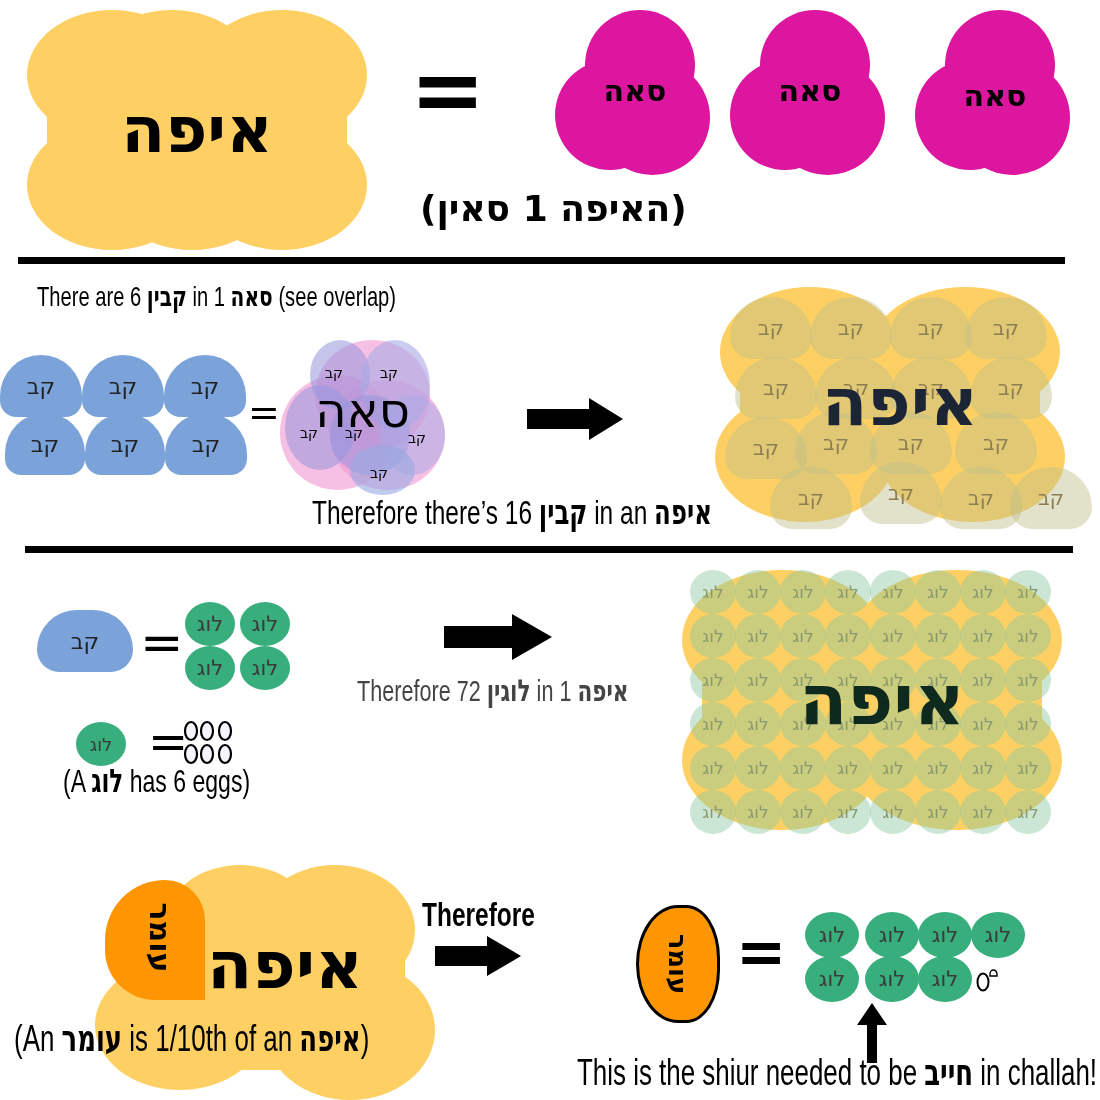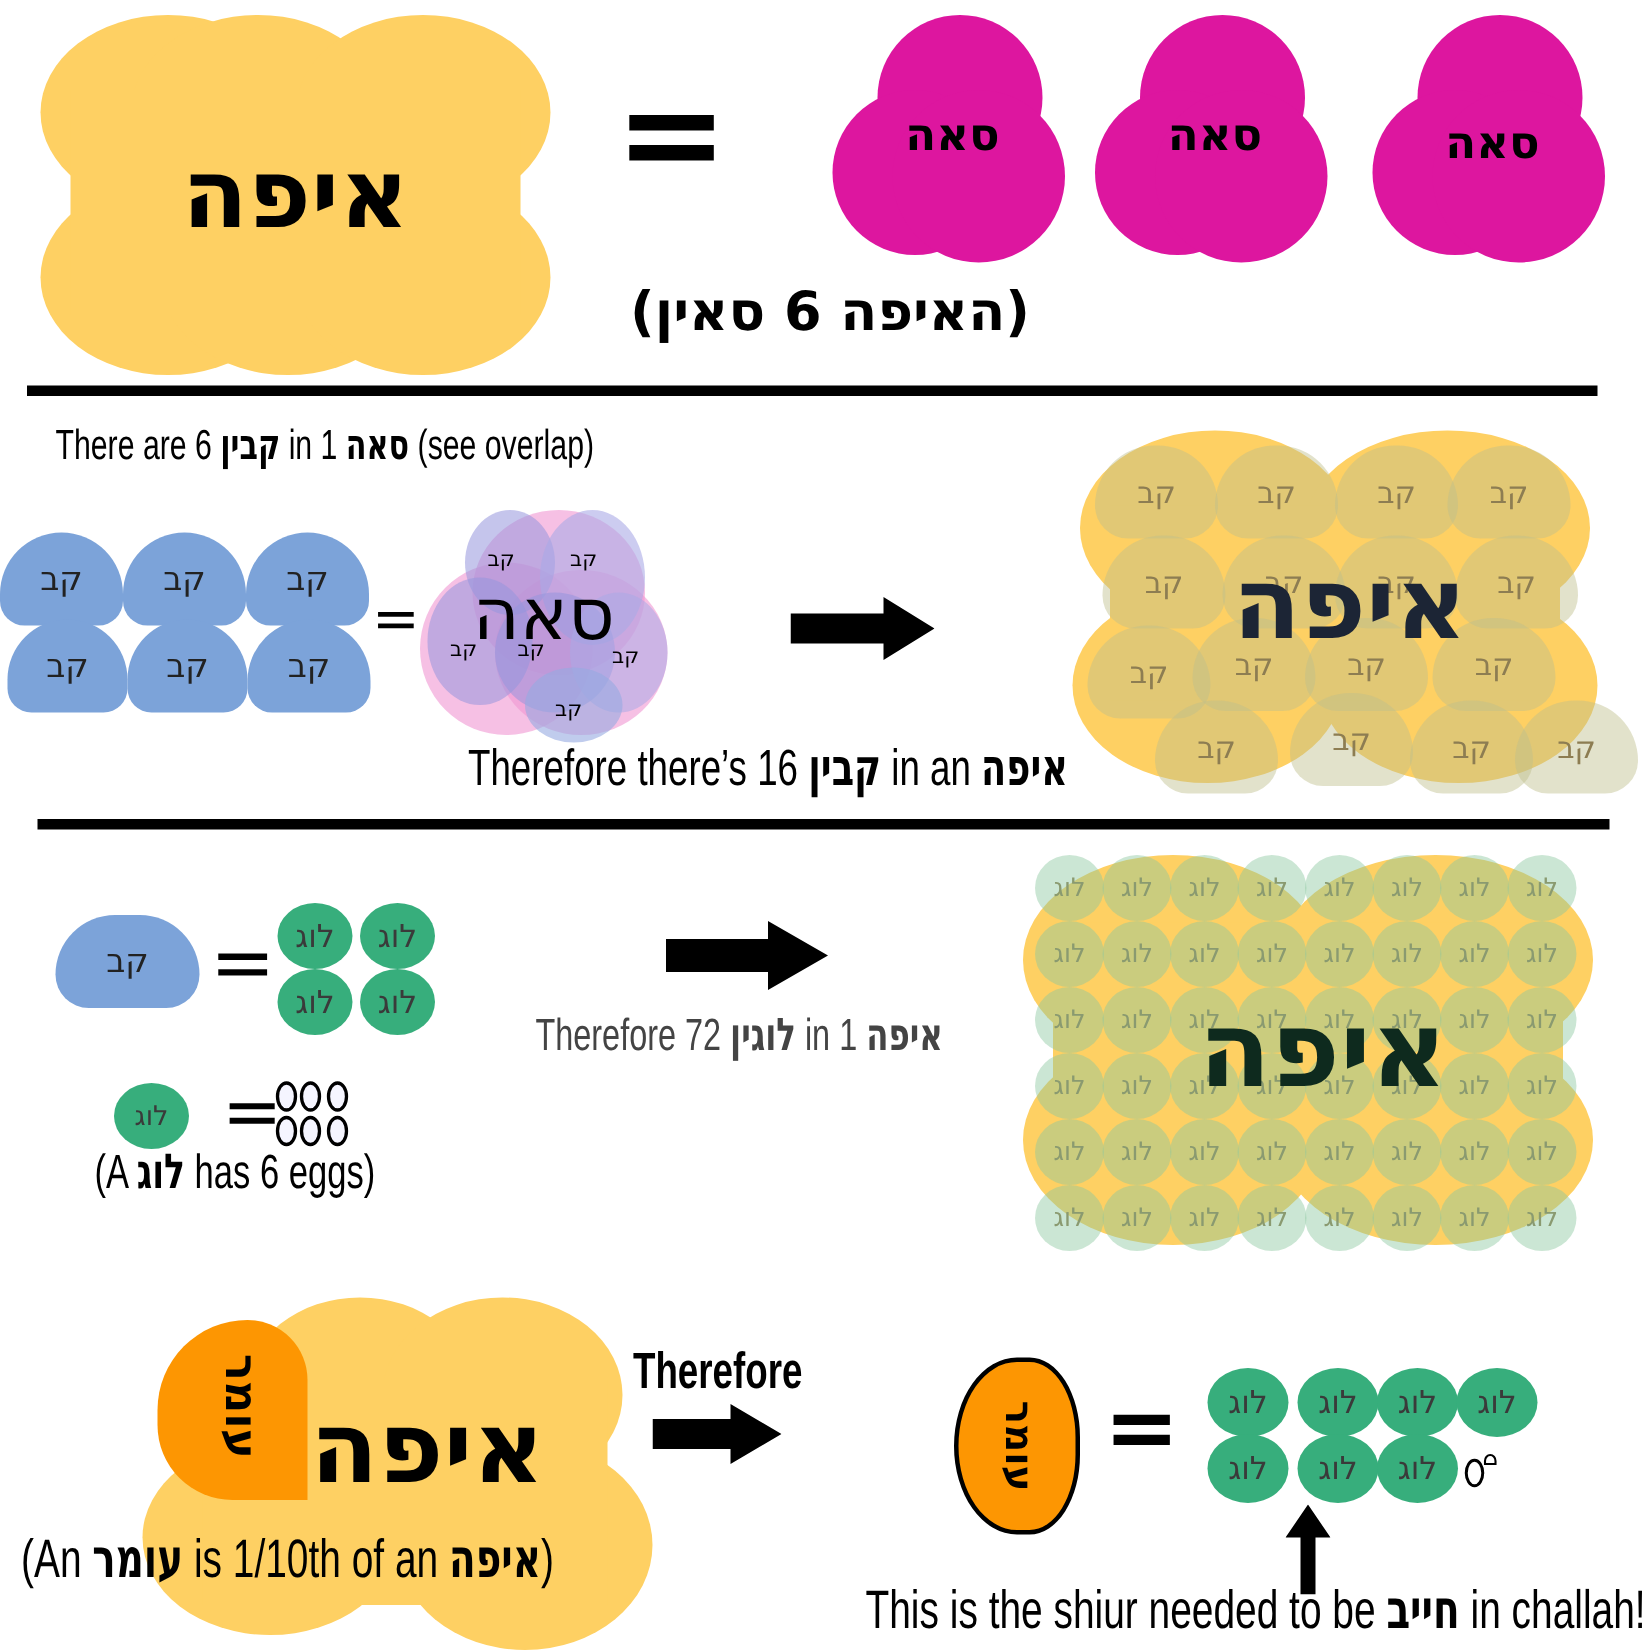--- a/index.html
+++ b/index.html
@@ -51,21 +51,21 @@
     <div class="blob magenta" style="left:40px;top:50px;width:115px;height:115px;"></div>
     <div class="abs center-text hebrew bold" style="left:0;top:40px;width:160px;height:80px;font-size:30px;">סאה</div>
   </div>
   <div class="abs" style="left:915px;top:10px;width:160px;height:160px;">
     <div class="blob magenta" style="left:30px;top:0;width:110px;height:110px;"></div>
     <div class="blob magenta" style="left:0;top:50px;width:110px;height:110px;"></div>
     <div class="blob magenta" style="left:40px;top:50px;width:115px;height:115px;"></div>
     <div class="abs center-text hebrew bold" style="left:0;top:45px;width:160px;height:80px;font-size:30px;">סאה</div>
   </div>
 
-  <div class="abs hebrew bold" style="left:420px;top:188px;font-size:36px;">(האיפה 6 סאין)</div>
+  <div class="abs hebrew bold" style="left:420px;top:188px;font-size:36px;">(האיפה 1 סאין)</div>
 </div>
 
 <div class="divider" style="left:18px;top:257px;width:1047px;"></div>
 
 <div>
   <div class="abs cond" style="left:37px;top:280px;font-size:28px;">
     <span>There are 6</span>
     <span class="hebrew bold" style="font-family:'DejaVu Sans',sans-serif;">קבין</span>
     <span>in 1</span>
     <span class="hebrew bold" style="font-family:'DejaVu Sans',sans-serif;">סאה</span>

